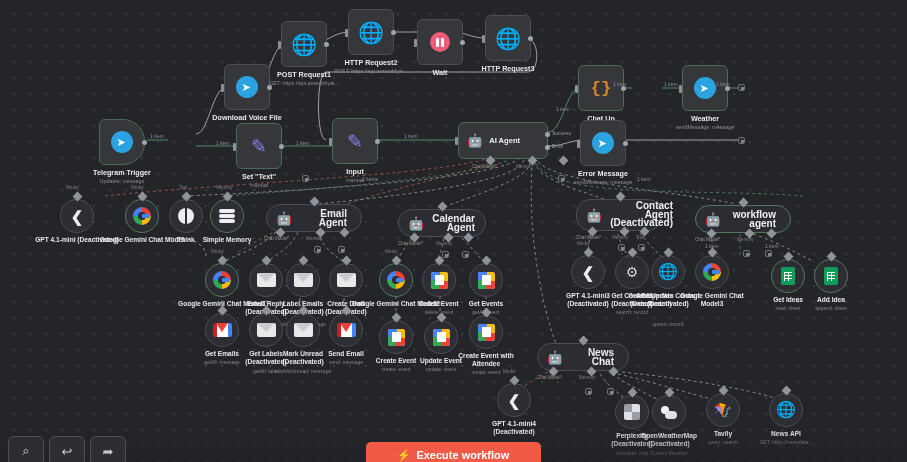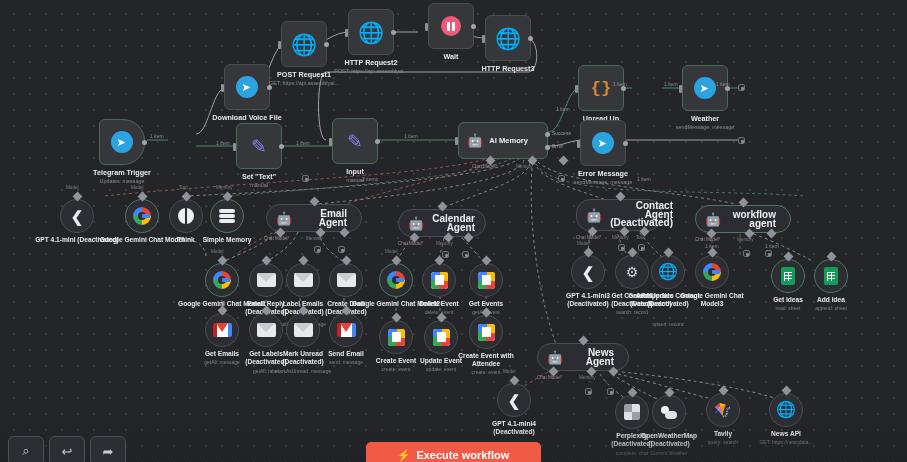--- a/index.html
+++ b/index.html
@@ -302,21 +302,21 @@
   <div class="node" style="left:348px; top:9px;">
     <div class="sqbox">
       <span class="globe">🌐</span>
       <span class="port in" style="left:-4px; top:19px;"></span>
       <span class="port" style="right:-3px; top:20px;"></span>
     </div>
     <div class="node-lbl">HTTP Request2</div>
     <div class="node-sub" style="top:59px;">POST: https://api.assemblyai...</div>
   </div>
 
-  <div class="node" style="left:417px; top:3px;margin-left:11px;">
+  <div class="node" style="left:417px; top:19px;">
     <div class="sqbox">
       <span class="pause">
           <i></i>
           <i></i>
         </span>
       <span class="port in" style="left:-4px; top:19px;"></span>
       <span class="port" style="right:-3px; top:20px;"></span>
     </div>
     <div class="node-lbl">Wait</div>
   </div>
@@ -348,21 +348,21 @@
       <span class="port" style="right:-3px; top:20px;"></span>
     </div>
     <div class="node-lbl">Input</div>
     <div class="node-sub" style="top:59px;">manual</div>
   </div>
   <div class="edge-lbl" style="left:404px; top:133px;">1 item</div>
 
   <div class="node" style="left:458px; top:122px;">
     <div class="sqbox exec" style="width:90px; height:37px; justify-content:flex-start; padding-left:8px; gap:6px;">
       <span class="robot">🤖</span>
-      <span style="font-size:7.6px;font-weight:bold;color:#eceef1;">AI Memory</span>
+      <span style="font-size:7.6px;font-weight:bold;color:#eceef1;">AI Agent</span>
       <span class="port in" style="left:-4px; top:14px;"></span>
       <span class="port" style="right:-3px; top:9px;"></span>
       <span class="port" style="right:-3px; top:22px;"></span>
     </div>
     <div class="port-lbl" style="left:94px; top:8px;">Success</div>
     <div class="port-lbl" style="left:94px; top:21px;">Error</div>
     <span class="diamond" style="left:29px; top:35px;"></span>
     <span class="diamond" style="left:71px; top:35px;"></span>
     <span class="diamond" style="left:102px; top:35px;"></span>
     <div class="conn-lbl req" style="left:14px; top:42px;color:#9b8f8f;">Chat Model</div>
@@ -372,21 +372,21 @@
   <div class="edge-lbl" style="left:556px; top:106px;">1 item</div>
   <div class="plug" style="left:302px; top:175px;"></div>
   <div class="edge-lbl" style="left:362px; top:176px;">2 items</div>
 
   <div class="node" style="left:578px; top:65px;">
     <div class="sqbox exec">
       <span class="brace">{}</span>
       <span class="port in" style="left:-4px; top:19px;"></span>
       <span class="port" style="right:-3px; top:20px;"></span>
     </div>
-    <div class="node-lbl">Unread Up</div>
+    <div class="node-lbl">Chat Up</div>
   </div>
   <div class="edge-lbl" style="left:613px; top:81px;">1 item</div>
 
   <div class="edge-lbl" style="left:664px; top:81px;">1 item</div>
 
   <div class="node" style="left:682px; top:65px;">
     <div class="sqbox exec">
       <span class="tg">
           <span>➤</span>
         </span>
@@ -750,21 +750,21 @@
       <span class="gsheet"></span>
       <span class="diamond" style="left:13px; top:-7px;"></span>
     </div>
     <div class="circ-lbl">Add Idea</div>
     <div class="circ-sub" style="top:46px;">append: sheet</div>
   </div>
 
   <div class="node" style="left:537px; top:343px;">
     <div class="agent" style="width:92px;">
       <span class="robot">🤖</span>
-      <span class="agent-title">News Agent</span>
+      <span class="agent-title">News Chat</span>
       <span class="diamond" style="left:42px; top:-7px;"></span>
       <span class="diamond" style="left:12px; top:24px;"></span>
       <span class="diamond" style="left:50px; top:24px;"></span>
       <span class="diamond" style="left:72px; top:24px;"></span>
     </div>
     <div class="conn-lbl req" style="left:0px; top:32px;color:#9b8f8f;">Chat Model</div>
     <div class="conn-lbl" style="left:42px; top:32px;">Memory</div>
     <span class="plug" style="left:48px; top:45px;"></span>
     <span class="plug" style="left:70px; top:45px;"></span>
   </div>

